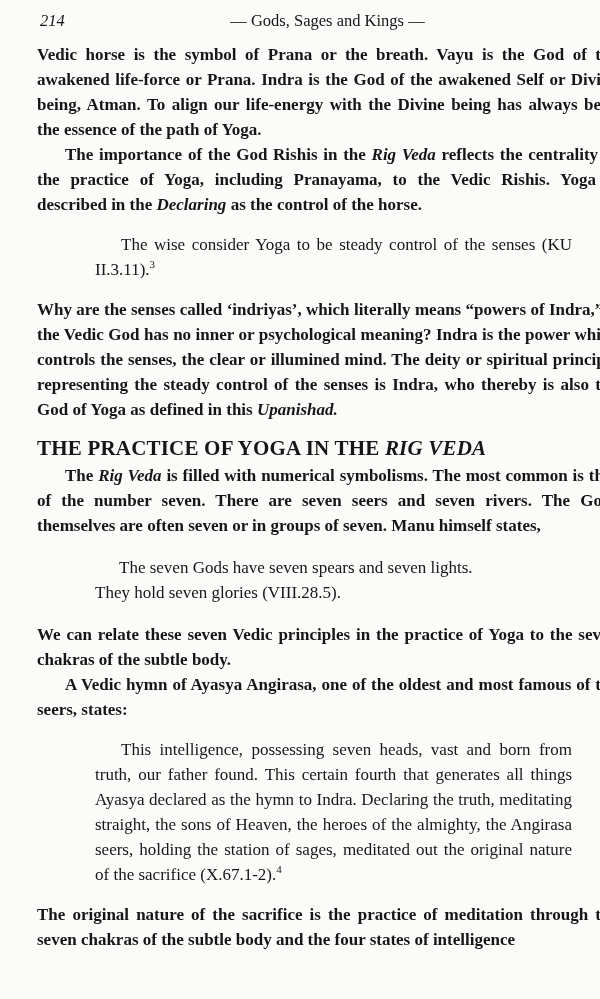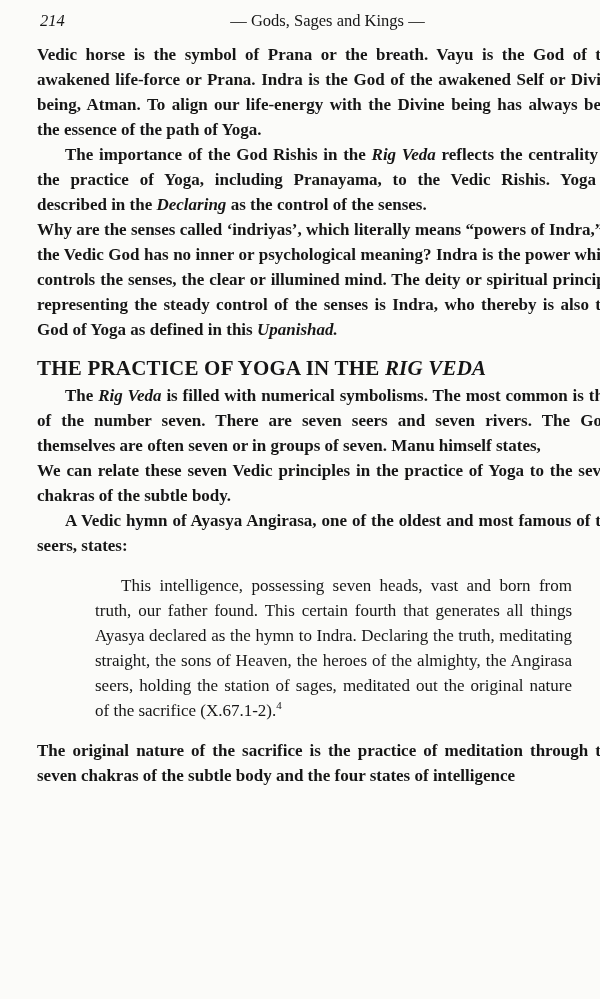--- a/index.html
+++ b/index.html
@@ -79,29 +79,34 @@
 
 <div class="page">
 
   <div class="page-header">
     <span class="page-number">214</span>
     <div class="running-title">— Gods, Sages and Kings —</div>
   </div>
 
   <p class="para"><span>Vedic horse is the symbol of Prana or the breath. Vayu is the God of the awakened life-force or Prana. Indra is the God of the awakened Self or Divine being, Atman. To align our life-energy with the Divine being has always been the essence of the path of Yoga.</span></p>
 
-  <p class="para indent"><span>The importance of the God Rishis in the </span><span class="ital">Rig Veda</span><span> reflects the centrality of the practice of Yoga, including Pranayama, to the Vedic Rishis. Yoga is described in the </span><span class="ital">Declaring</span><span> as the control of the senses.</span></p>
+  <p class="para indent"><span>The importance of the God Rishis in the </span><span class="ital">Rig Veda</span><span> reflects the centrality of the practice of Yoga, including Pranayama, to the Vedic Rishis. Yoga is described in the </span><span class="ital">Declaring</span><span> as the control of the horse.</span></p>
 
+  <div class="quote"><span>The wise consider Yoga to be steady control of the senses (KU II.3.11).</span><sup class="fn">3</sup></div>
 
   <p class="para"><span>Why are the senses called ‘indriyas’, which literally means “powers of Indra,” if the Vedic God has no inner or psychological meaning? Indra is the power which controls the senses, the clear or illumined mind. The deity or spiritual principle representing the steady control of the senses is Indra, who thereby is also the God of Yoga as defined in this </span><span class="ital">Upanishad.</span></p>
 
   <h2 class="section-heading"><span>THE PRACTICE OF YOGA IN THE </span><span class="ital">RIG VEDA</span></h2>
 
   <p class="para indent"><span>The </span><span class="ital">Rig Veda</span><span> is filled with numerical symbolisms. The most common is that of the number seven. There are seven seers and seven rivers. The Gods themselves are often seven or in groups of seven. Manu himself states,</span></p>
 
+  <div class="quote verse">
+    <div class="verse-line vindent">The seven Gods have seven spears and seven lights.</div>
+    <div class="verse-line">They hold seven glories (VIII.28.5).</div>
+  </div>
 
   <p class="para"><span>We can relate these seven Vedic principles in the practice of Yoga to the seven chakras of the subtle body.</span></p>
 
   <p class="para indent"><span>A Vedic hymn of Ayasya Angirasa, one of the oldest and most famous of the seers, states:</span></p>
 
   <div class="quote"><span>This intelligence, possessing seven heads, vast and born from truth, our father found. This certain fourth that generates all things Ayasya declared as the hymn to Indra. Declaring the truth, meditating straight, the sons of Heaven, the heroes of the almighty, the Angirasa seers, holding the station of sages, meditated out the original nature of the sacrifice (X.67.1-2).</span><sup class="fn">4</sup></div>
 
   <p class="para"><span>The original nature of the sacrifice is the practice of meditation through the seven chakras of the subtle body and the four states of intelligence</span></p>
 
 </div>

